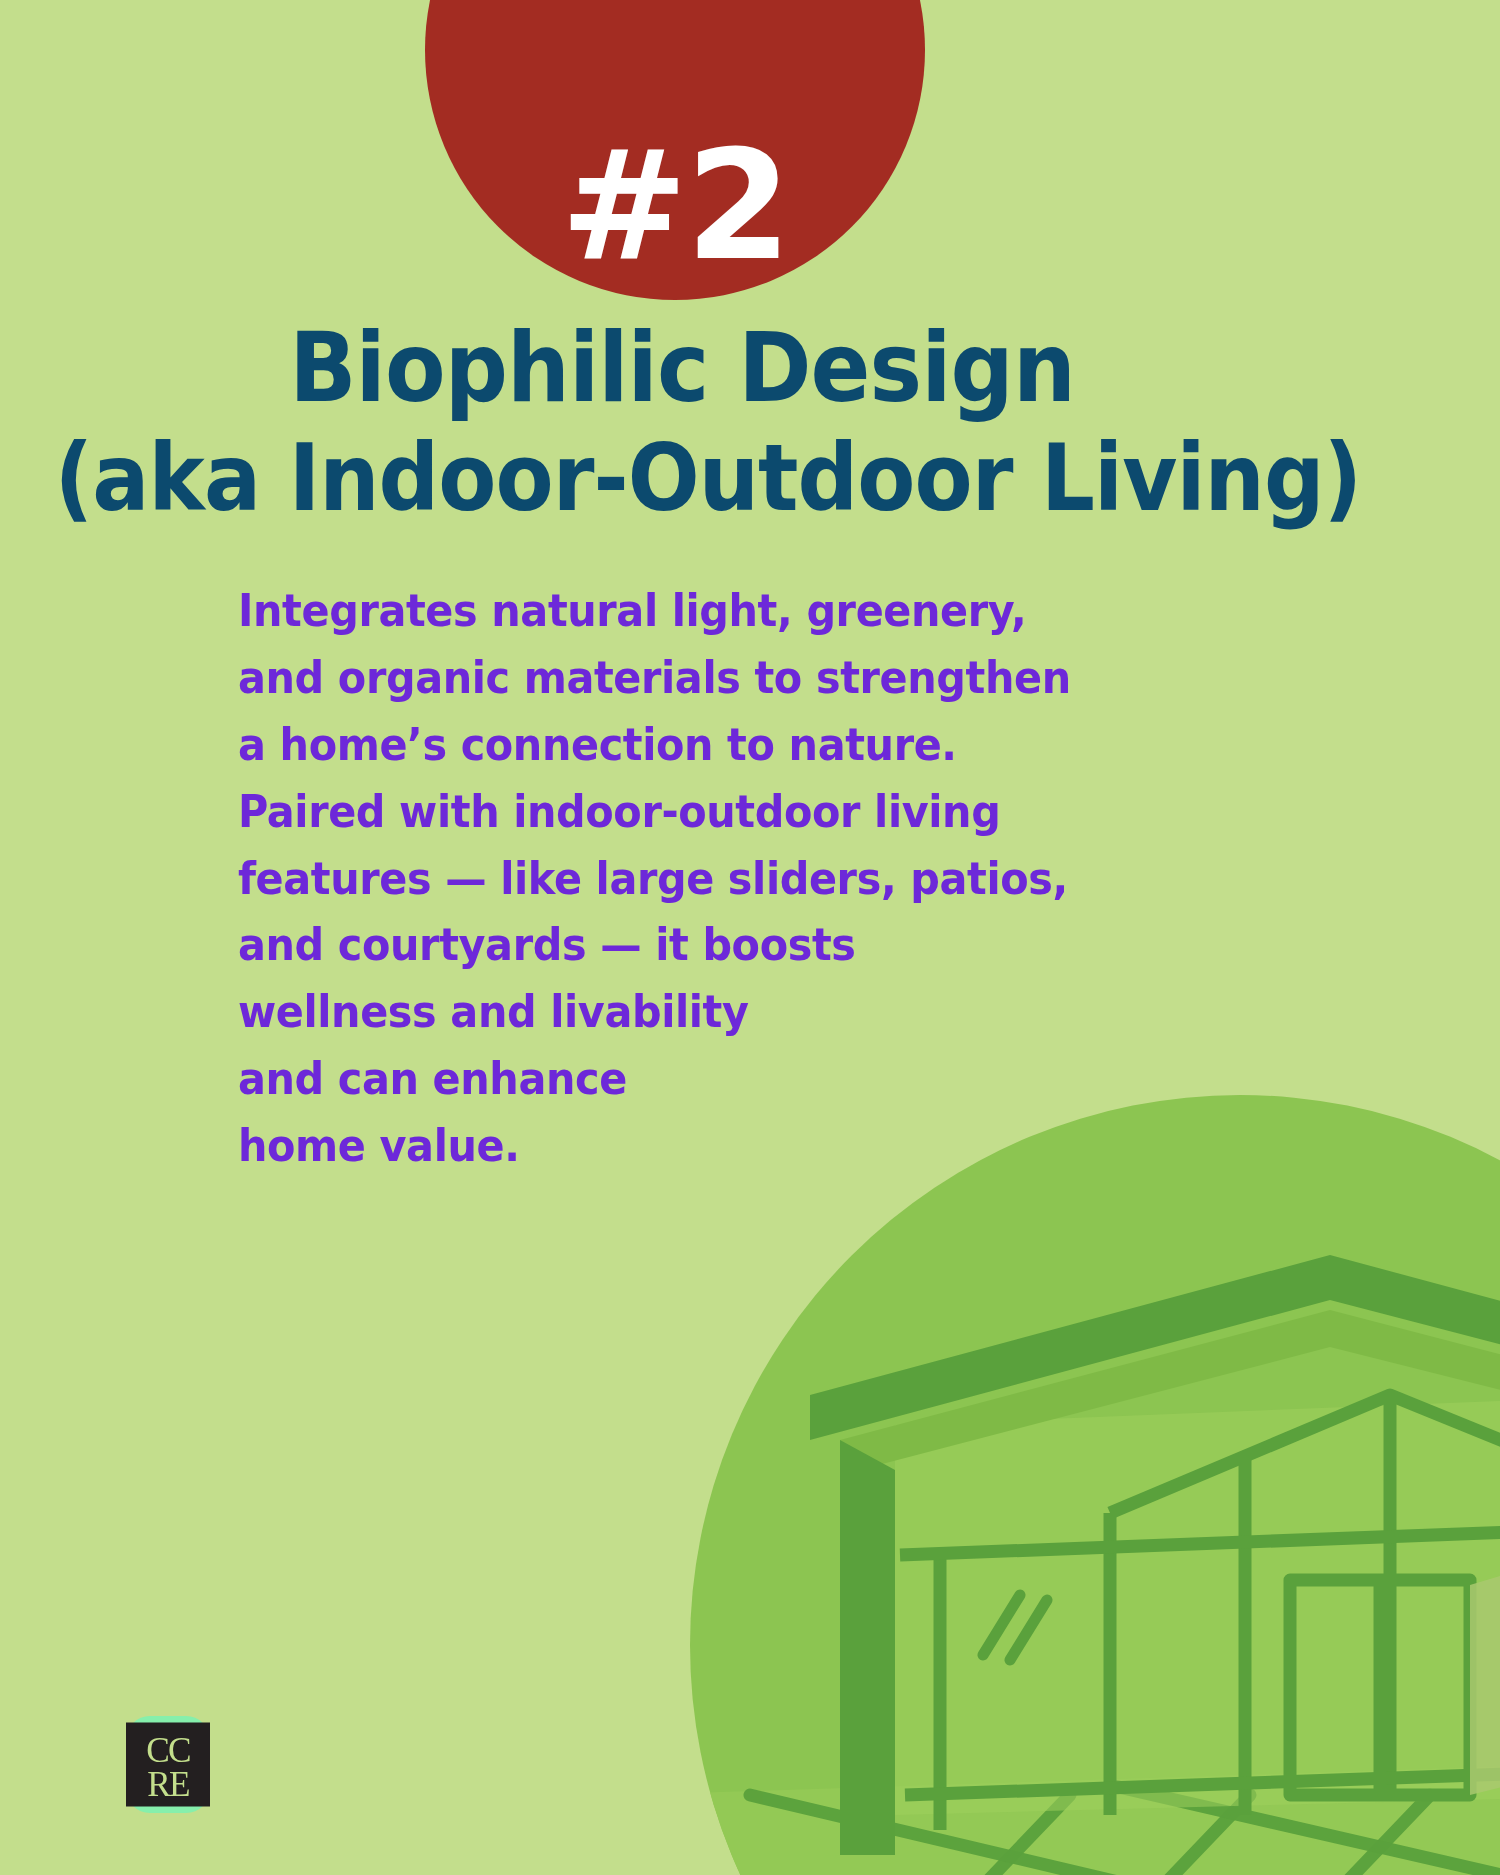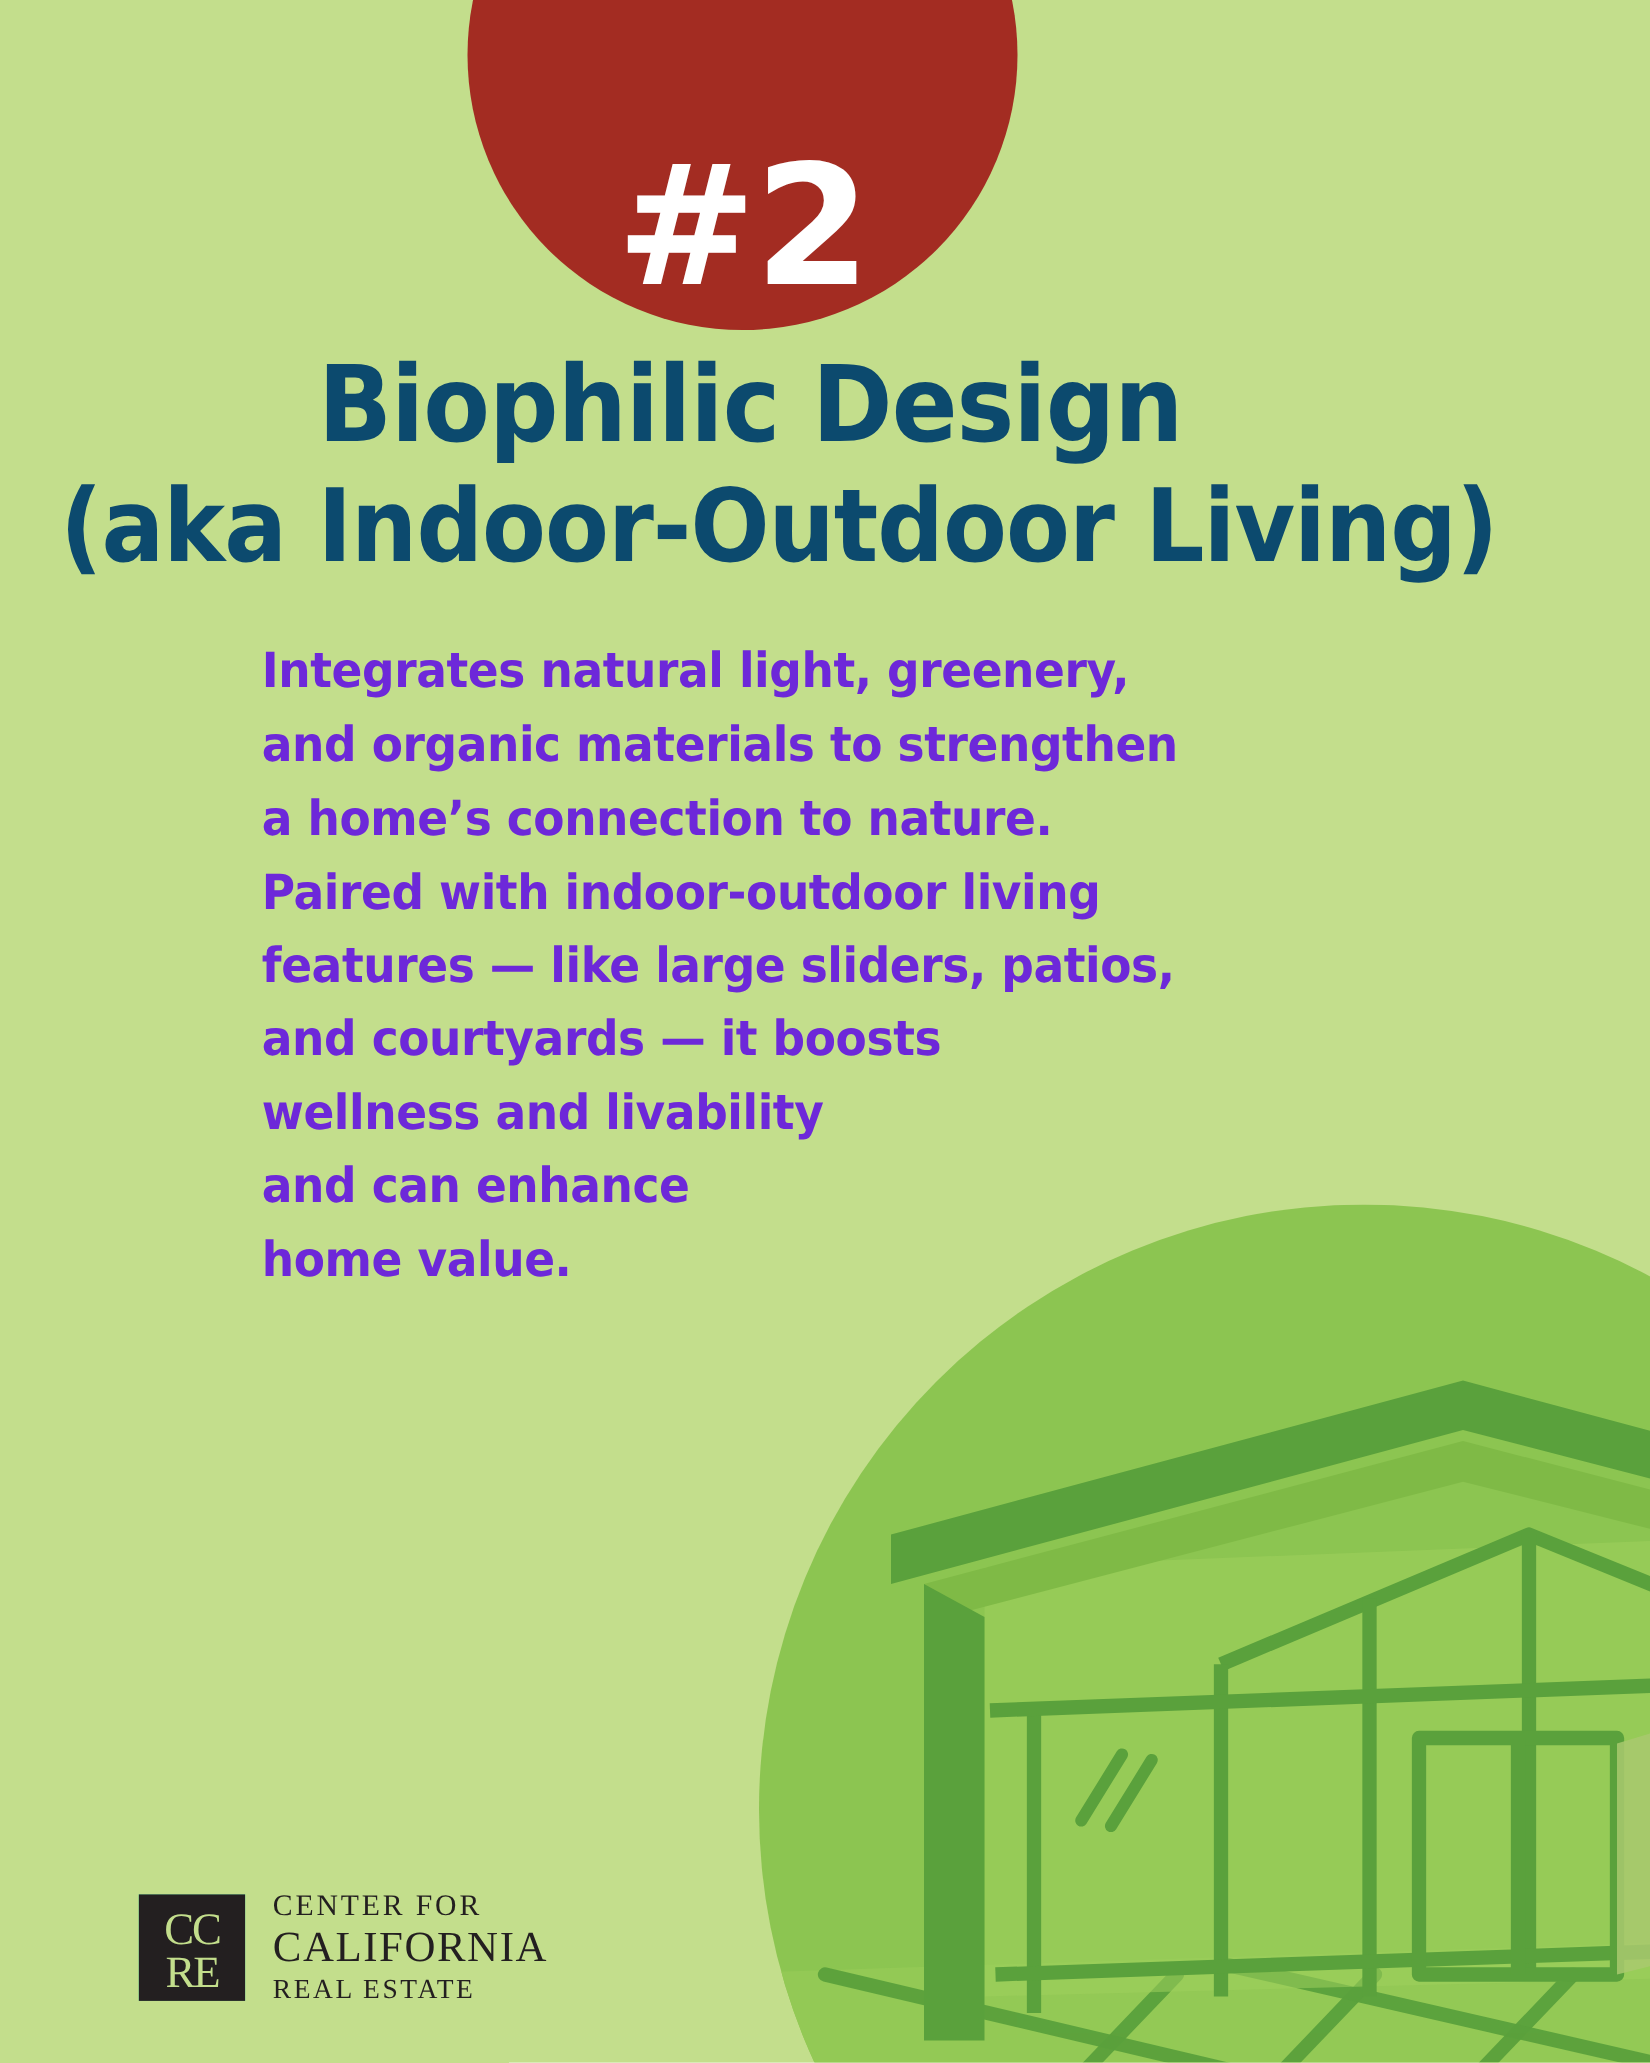--- a/index.html
+++ b/index.html
@@ -87,24 +87,25 @@
 
   
   #logo {
     position:absolute;
     left:126px; top:1716px;
     display:flex;
     align-items:center;
     gap:25px;
   }
   #logo-mark {
-    width:97px; height:97px;
+    width:84px; height:97px;
     background:#86efac;
     position:relative;
     flex:none;
+    border-radius:24px;
   }
   #logo-mark svg { display:block; width:100%; height:100%; }
   #logo-words {
     display:flex;
     flex-direction:column;
     justify-content:center;
     color:#231f20;
     font-family:"Liberation Serif", serif;
   }
   .logo-l1 { font-size:27px; letter-spacing:2.6px; line-height:1.22; }
@@ -224,20 +225,15 @@
   </div>
 
   <div id="logo">
     <div id="logo-mark">
       <svg viewBox="0 0 100 100" xmlns="http://www.w3.org/2000/svg">
         <rect x="0" y="0" width="100" height="100" fill="#231f20"></rect>
         <text x="50" y="47" text-anchor="middle" font-family="Liberation Serif, serif" font-size="42" letter-spacing="-2" fill="#c3de8c">CC</text>
         <text x="50" y="87" text-anchor="middle" font-family="Liberation Serif, serif" font-size="42" letter-spacing="-2" fill="#c3de8c">RE</text>
       </svg>
     </div>
-    <div id="logo-words">
-      <span class="logo-l1">CENTER FOR</span>
-      <span class="logo-l2">CALIFORNIA</span>
-      <span class="logo-l3">REAL ESTATE</span>
-    </div>
   </div>
 
 </div>
 
 </body></html>

